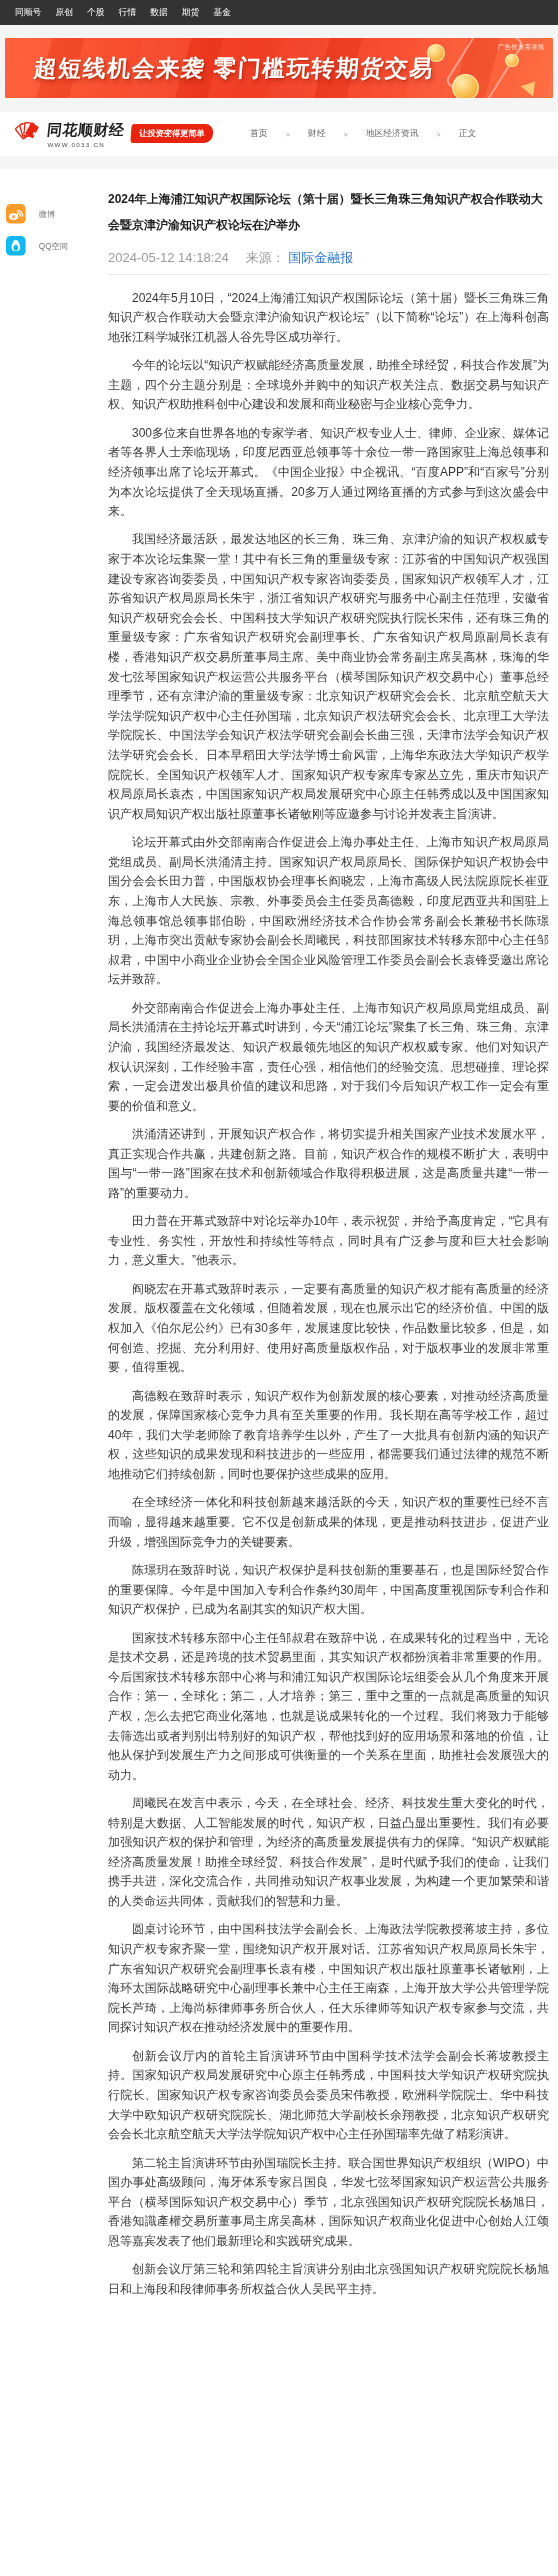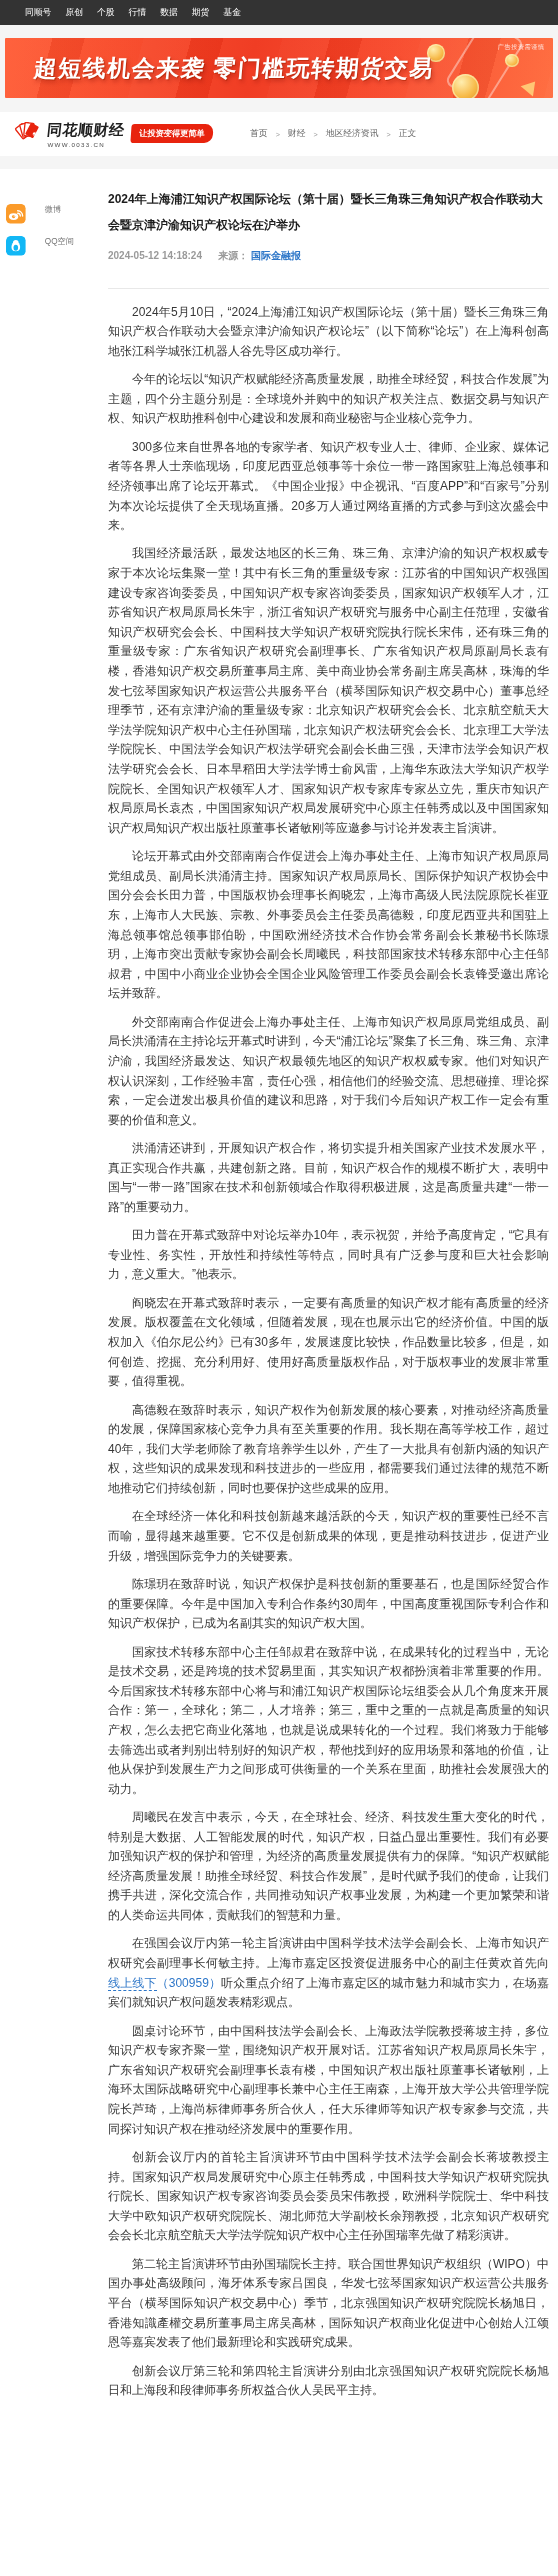--- a/index.html
+++ b/index.html
@@ -4,21 +4,21 @@
 <style>
   :root{
     --accent-red:#e8230e; --link-blue:#2d76c8; --nav-bg:#333333;
     --banner-red:#f0371d; --weibo-orange:#fb9b2a; --qzone-blue:#12b7f5; --footer-blue:#2878ce;
   }
   *{box-sizing:border-box;}
   html,body{margin:0;padding:0;background:#ffffff;}
   body{width:558px;min-height:2714px;font-family:"Liberation Sans","DejaVu Sans",sans-serif;}
 
   
-  .topnav{height:25px;background:var(--nav-bg);display:flex;align-items:center;padding:0 25px;gap:14px;}
+  .topnav{height:25px;background:var(--nav-bg);display:flex;align-items:center;padding:0 15px;gap:14px;}
   .nav-link{color:#ffffff;font-size:8.8px;text-decoration:none;}
 
   
   .banner-wrap{background:#f5f5f5;padding:13px 5.2px 14px 5.2px;}
   .banner{position:relative;height:60px;overflow:hidden;border-radius:1px;
     background:linear-gradient(100deg,#ff5a33 0%,var(--banner-red) 45%,#f8492b 70%,#ff6a3c 100%);}
   .banner-stripes{position:absolute;inset:0;
     background:repeating-linear-gradient(105deg,rgba(255,255,255,0.05) 0 46px,rgba(160,10,0,0.10) 46px 77px,rgba(255,255,255,0.03) 77px 134px);}
   .banner-headline{position:absolute;left:29px;top:50%;transform:translateY(-50%) skewX(-5deg);
     font-size:23px;font-weight:bold;color:#fff;letter-spacing:1.5px;white-space:nowrap;
@@ -32,35 +32,35 @@
   .gold-arrow{position:absolute;right:13.4px;bottom:5.2px;width:0;height:0;border-left:8.2px solid transparent;border-right:8.2px solid transparent;border-bottom:13.4px solid #ffd07a;transform:rotate(40deg);opacity:.9;}
 
   
   .site-header{background:#fff;height:44px;display:flex;align-items:center;padding:0 0 0 13.4px;}
   .logo-link{display:flex;align-items:center;text-decoration:none;color:inherit;}
   .logo-text{margin-left:4.1px;}
   .logo-title{font-size:15px;font-weight:bold;color:#1f1f1f;transform:skewX(-6deg);letter-spacing:0.5px;}
   .logo-url{font-size:6.2px;color:#4a4a4a;letter-spacing:1.3px;margin-top:1px;}
   .slogan-badge{margin-left:6.2px;background:var(--accent-red);color:#fff;font-size:8.2px;font-weight:bold;
     padding:4.1px 8.2px;border-radius:3.1px 8.2px 8.2px 3.1px;transform:skewX(-4deg);white-space:nowrap;}
-  .breadcrumb{margin-left:37px;font-size:8.8px;color:#666;display:flex;align-items:center;gap:8px;}
+  .breadcrumb{margin-left:37px;font-size:8.8px;color:#666;display:flex;align-items:center;gap:18px;}
   .crumb{color:#666;}
   .crumb-sep{color:#999;font-size:7.2px;}
   .gray-strip{height:13.4px;background:#f5f5f5;}
 
   
   .main{position:relative;background:#fff;padding:13.4px 10.3px 20.6px 108px;}
   .share-rail{position:absolute;left:6.2px;top:35px;display:flex;flex-direction:column;gap:12.4px;}
-  .share-item{display:flex;align-items:flex-start;gap:19px;cursor:pointer;}
+  .share-item{display:flex;align-items:center;gap:13px;cursor:pointer;}
   .share-label{font-size:8.2px;color:#757575;}
   .share-icon{width:19.6px;height:19.6px;border-radius:4.6px;display:block;}
 
   .article{width:441px;}
   .article-title{font-size:12px;line-height:26px;font-weight:bold;color:#1d1d1d;margin:3.1px 0 11.3px 0;}
-  .meta{font-size:10px;color:#9a9a9a;margin-bottom:25px;font-weight:bold;}
+  .meta{font-size:13px;color:#9a9a9a;margin-bottom:7px;}
   .meta .src-label{margin-left:13.4px;}
   .source-link{color:var(--link-blue);text-decoration:none;}
   .divider{border-top:0.5px solid #e8e8e8;margin-bottom:13.4px;}
 
   .article-body p{font-size:12px;line-height:19.6px;color:#373737;text-indent:2em;margin:0 0 8.8px 0;text-align:justify;}
   .stock-link{color:var(--link-blue);text-decoration:none;border-bottom:0.5px dashed var(--link-blue);}
   .stock-code{color:var(--link-blue);}
 </style>
 </head>
 <body>
@@ -162,21 +162,20 @@
         <p>论坛开幕式由外交部南南合作促进会上海办事处主任、上海市知识产权局原局党组成员、副局长洪涌清主持。国家知识产权局原局长、国际保护知识产权协会中国分会会长田力普，中国版权协会理事长阎晓宏，上海市高级人民法院原院长崔亚东，上海市人大民族、宗教、外事委员会主任委员高德毅，印度尼西亚共和国驻上海总领事馆总领事邯伯盼，中国欧洲经济技术合作协会常务副会长兼秘书长陈璟玥，上海市突出贡献专家协会副会长周曦民，科技部国家技术转移东部中心主任邹叔君，中国中小商业企业协会全国企业风险管理工作委员会副会长袁锋受邀出席论坛并致辞。</p>
         <p>外交部南南合作促进会上海办事处主任、上海市知识产权局原局党组成员、副局长洪涌清在主持论坛开幕式时讲到，今天“浦江论坛”聚集了长三角、珠三角、京津沪渝，我国经济最发达、知识产权最领先地区的知识产权权威专家。他们对知识产权认识深刻，工作经验丰富，责任心强，相信他们的经验交流、思想碰撞、理论探索，一定会迸发出极具价值的建议和思路，对于我们今后知识产权工作一定会有重要的价值和意义。</p>
         <p>洪涌清还讲到，开展知识产权合作，将切实提升相关国家产业技术发展水平，真正实现合作共赢，共建创新之路。目前，知识产权合作的规模不断扩大，表明中国与“一带一路”国家在技术和创新领域合作取得积极进展，这是高质量共建“一带一路”的重要动力。</p>
         <p>田力普在开幕式致辞中对论坛举办10年，表示祝贺，并给予高度肯定，“它具有专业性、务实性，开放性和持续性等特点，同时具有广泛参与度和巨大社会影响力，意义重大。”他表示。</p>
         <p>阎晓宏在开幕式致辞时表示，一定要有高质量的知识产权才能有高质量的经济发展。版权覆盖在文化领域，但随着发展，现在也展示出它的经济价值。中国的版权加入《伯尔尼公约》已有30多年，发展速度比较快，作品数量比较多，但是，如何创造、挖掘、充分利用好、使用好高质量版权作品，对于版权事业的发展非常重要，值得重视。</p>
         <p>高德毅在致辞时表示，知识产权作为创新发展的核心要素，对推动经济高质量的发展，保障国家核心竞争力具有至关重要的作用。我长期在高等学校工作，超过40年，我们大学老师除了教育培养学生以外，产生了一大批具有创新内涵的知识产权，这些知识的成果发现和科技进步的一些应用，都需要我们通过法律的规范不断地推动它们持续创新，同时也要保护这些成果的应用。</p>
         <p>在全球经济一体化和科技创新越来越活跃的今天，知识产权的重要性已经不言而喻，显得越来越重要。它不仅是创新成果的体现，更是推动科技进步，促进产业升级，增强国际竞争力的关键要素。</p>
         <p>陈璟玥在致辞时说，知识产权保护是科技创新的重要基石，也是国际经贸合作的重要保障。今年是中国加入专利合作条约30周年，中国高度重视国际专利合作和知识产权保护，已成为名副其实的知识产权大国。</p>
         <p>国家技术转移东部中心主任邹叔君在致辞中说，在成果转化的过程当中，无论是技术交易，还是跨境的技术贸易里面，其实知识产权都扮演着非常重要的作用。今后国家技术转移东部中心将与和浦江知识产权国际论坛组委会从几个角度来开展合作：第一，全球化；第二，人才培养；第三，重中之重的一点就是高质量的知识产权，怎么去把它商业化落地，也就是说成果转化的一个过程。我们将致力于能够去筛选出或者判别出特别好的知识产权，帮他找到好的应用场景和落地的价值，让他从保护到发展生产力之间形成可供衡量的一个关系在里面，助推社会发展强大的动力。</p>
         <p>周曦民在发言中表示，今天，在全球社会、经济、科技发生重大变化的时代，特别是大数据、人工智能发展的时代，知识产权，日益凸显出重要性。我们有必要加强知识产权的保护和管理，为经济的高质量发展提供有力的保障。“知识产权赋能经济高质量发展！助推全球经贸、科技合作发展”，是时代赋予我们的使命，让我们携手共进，深化交流合作，共同推动知识产权事业发展，为构建一个更加繁荣和谐的人类命运共同体，贡献我们的智慧和力量。</p>
-        <p>在强国会议厅内第一轮主旨演讲由中国科学技术法学会副会长、上海市知识产权研究会副理事长何敏主持。上海市嘉定区投资促进服务中心的副主任黄欢首先向<a href="#" class="stock-link">线上线下</a><span class="stock-code">（300959）</span>听众重点介绍了上海市嘉定区的城市魅力和城市实力，在场嘉宾们就知识产权问题发表精彩观点。</p>
         <p>圆桌讨论环节，由中国科技法学会副会长、上海政法学院教授蒋坡主持，多位知识产权专家齐聚一堂，围绕知识产权开展对话。江苏省知识产权局原局长朱宇，广东省知识产权研究会副理事长袁有楼，中国知识产权出版社原董事长诸敏刚，上海环太国际战略研究中心副理事长兼中心主任王南森，上海开放大学公共管理学院院长芦琦，上海尚标律师事务所合伙人，任大乐律师等知识产权专家参与交流，共同探讨知识产权在推动经济发展中的重要作用。</p>
         <p>创新会议厅内的首轮主旨演讲环节由中国科学技术法学会副会长蒋坡教授主持。国家知识产权局发展研究中心原主任韩秀成，中国科技大学知识产权研究院执行院长、国家知识产权专家咨询委员会委员宋伟教授，欧洲科学院院士、华中科技大学中欧知识产权研究院院长、湖北师范大学副校长余翔教授，北京知识产权研究会会长北京航空航天大学法学院知识产权中心主任孙国瑞率先做了精彩演讲。</p>
         <p>第二轮主旨演讲环节由孙国瑞院长主持。联合国世界知识产权组织（WIPO）中国办事处高级顾问，海牙体系专家吕国良，华发七弦琴国家知识产权运营公共服务平台（横琴国际知识产权交易中心）季节，北京强国知识产权研究院院长杨旭日，香港知識產權交易所董事局主席吴高林，国际知识产权商业化促进中心创始人江颂恩等嘉宾发表了他们最新理论和实践研究成果。</p>
         <p>创新会议厅第三轮和第四轮主旨演讲分别由北京强国知识产权研究院院长杨旭日和上海段和段律师事务所权益合伙人吴民平主持。</p>
       </div>
 
   </div>
 </div>
 
 

